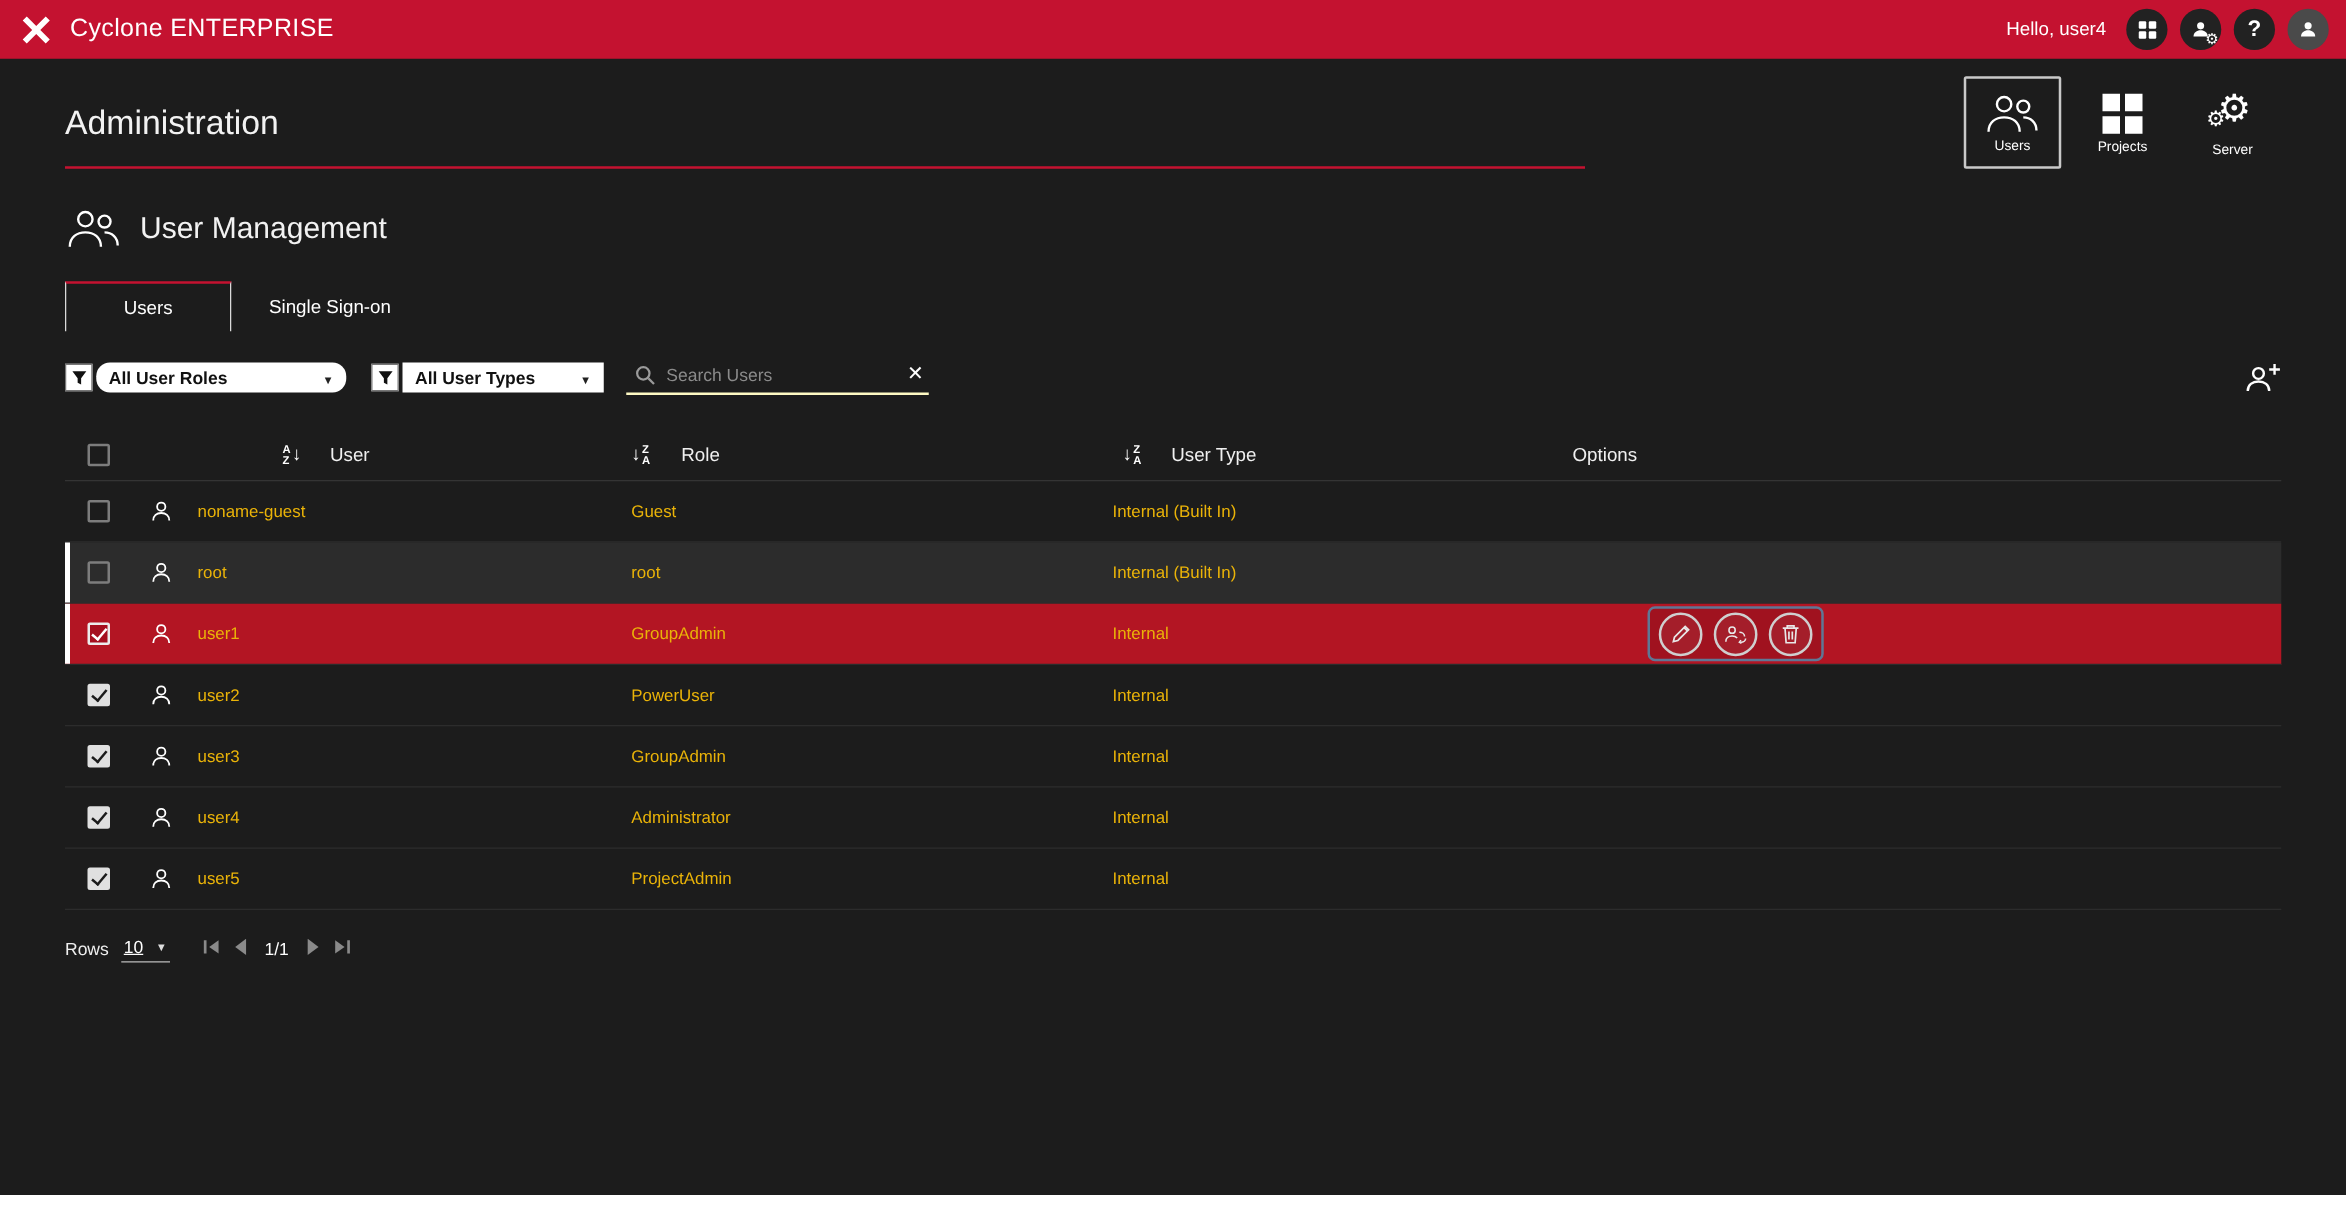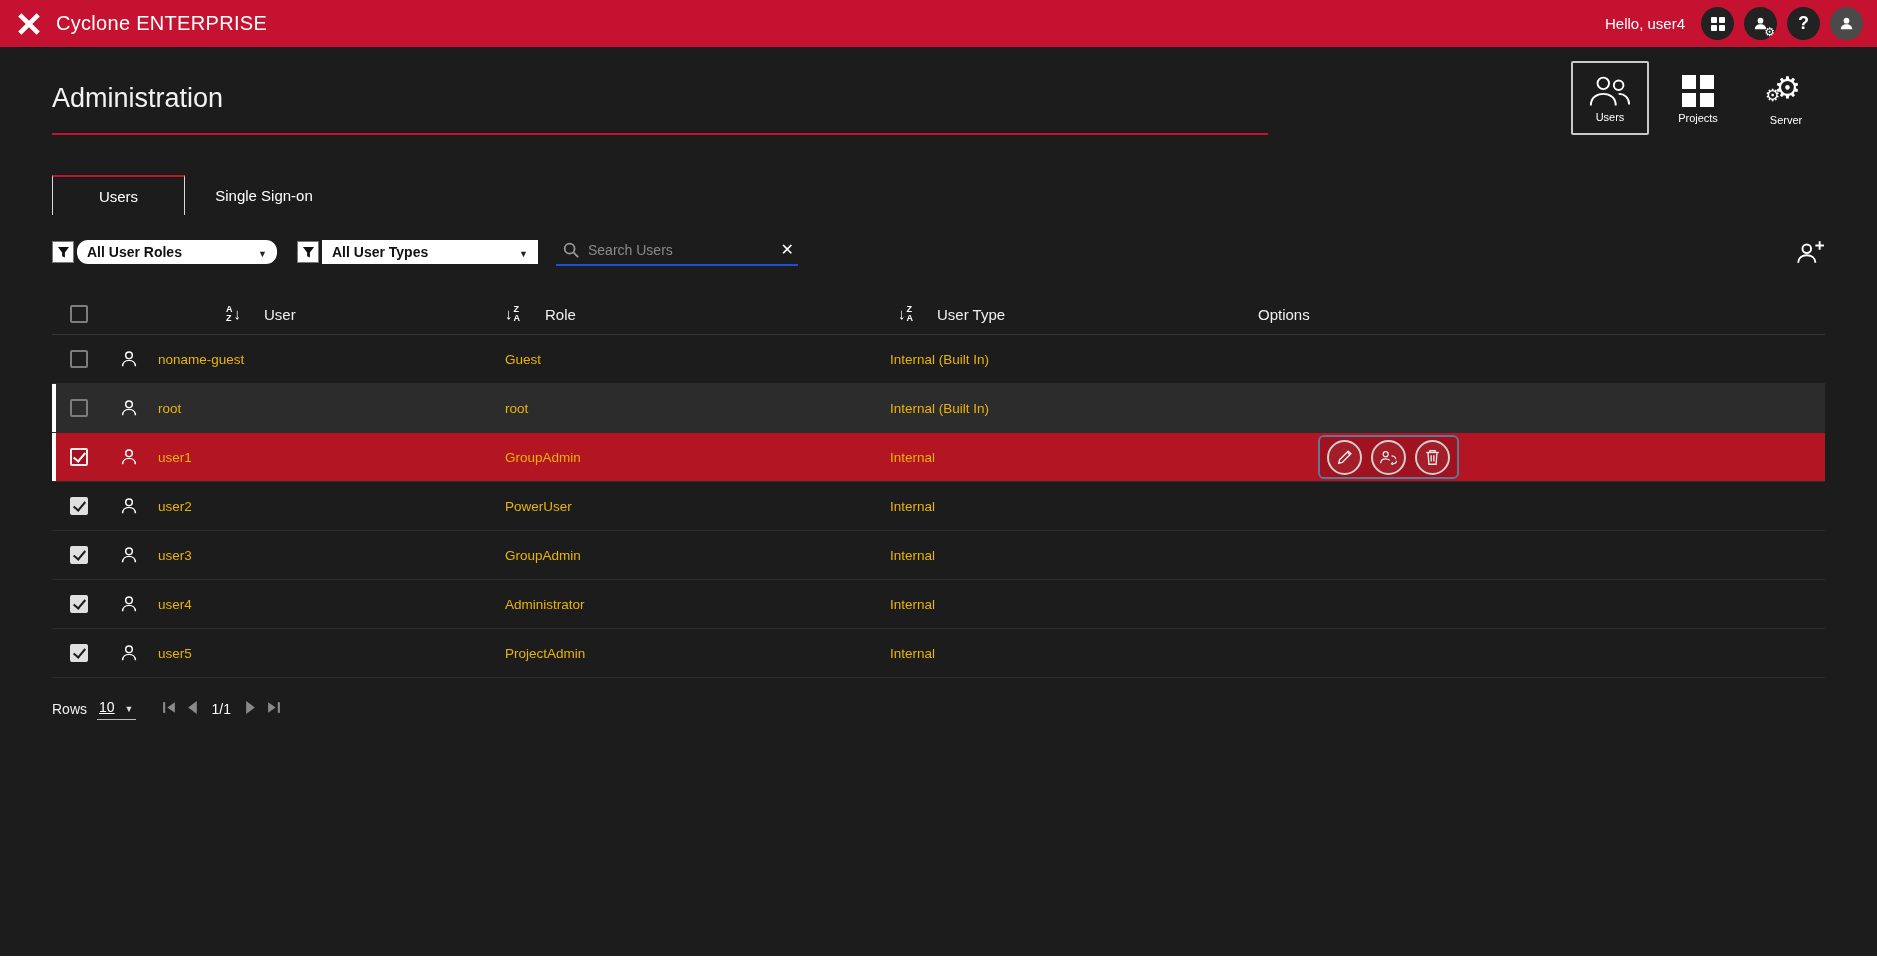--- a/index.html
+++ b/index.html
@@ -72,28 +72,28 @@
   .funnel-btn {
     width:22px; height:22px; background:#fff; border:1px solid #777;
     display:flex; align-items:center; justify-content:center; cursor:pointer;
   }
   .dropdown {
     height:24px; background:#fff; color:#111; font-size:14px; font-weight:600;
     display:flex; align-items:center; justify-content:space-between;
     padding:0 10px; margin-left:3px; cursor:pointer;
   }
   .dropdown.roles { width:200px;border-radius:11px; }
-  .dropdown.types { width:216px; }
+  .dropdown.types { width:161px; }
   .dd-caret::before { content:"▼"; font-size:9px; color:#222; }
   .filter-group + .filter-group { margin-left:20px; }
   .filter-group { display:flex; align-items:center; }
 
   .search-box {
     margin-left:18px; width:242px; height:28px;
-    border-bottom:2px solid #1d4ed8;
+    border-bottom:2px solid #fef9c3;
     display:flex; align-items:center; gap:8px; padding:0 4px 2px 6px;
   }
   .search-box input {
     flex:1; background:transparent; border:none; outline:none;
     color:#ddd; font-size:14px; font-family:"Liberation Sans", sans-serif;
   }
   .search-box input::placeholder { color:#8b8b8b; }
   .clear-glyph::before { content:"✕"; font-size:16px; color:#fff; }
   .clear-btn { cursor:pointer; line-height:1; }
 
@@ -234,20 +234,29 @@
       <div class="nav-btn">
         <span class="gears">
           <span class="gear-big"></span>
             <span class="gear-small"></span>
         </span>
         <span class="lbl">Server</span>
       </div>
     </div>
   </div>
 
+  <div class="section-head">
+    <svg width="46" height="34" viewBox="0 0 48 34" stroke="#fff" fill="none" stroke-width="2">
+      <circle cx="17" cy="9" r="6"></circle>
+        <path d="M4 32c0-8 6-12 13-12s13 4 13 12"></path>
+      <circle cx="33" cy="11" r="5"></circle>
+        <path d="M33 20c6 0 11 4 11 11"></path>
+    </svg>
+    <span class="section-title">User Management</span>
+  </div>
 
   <div class="tabs">
     <div class="tab active">
       <span>Users</span>
     </div>
     <div class="tab inactive">
       <span>Single Sign-on</span>
     </div>
   </div>
 

